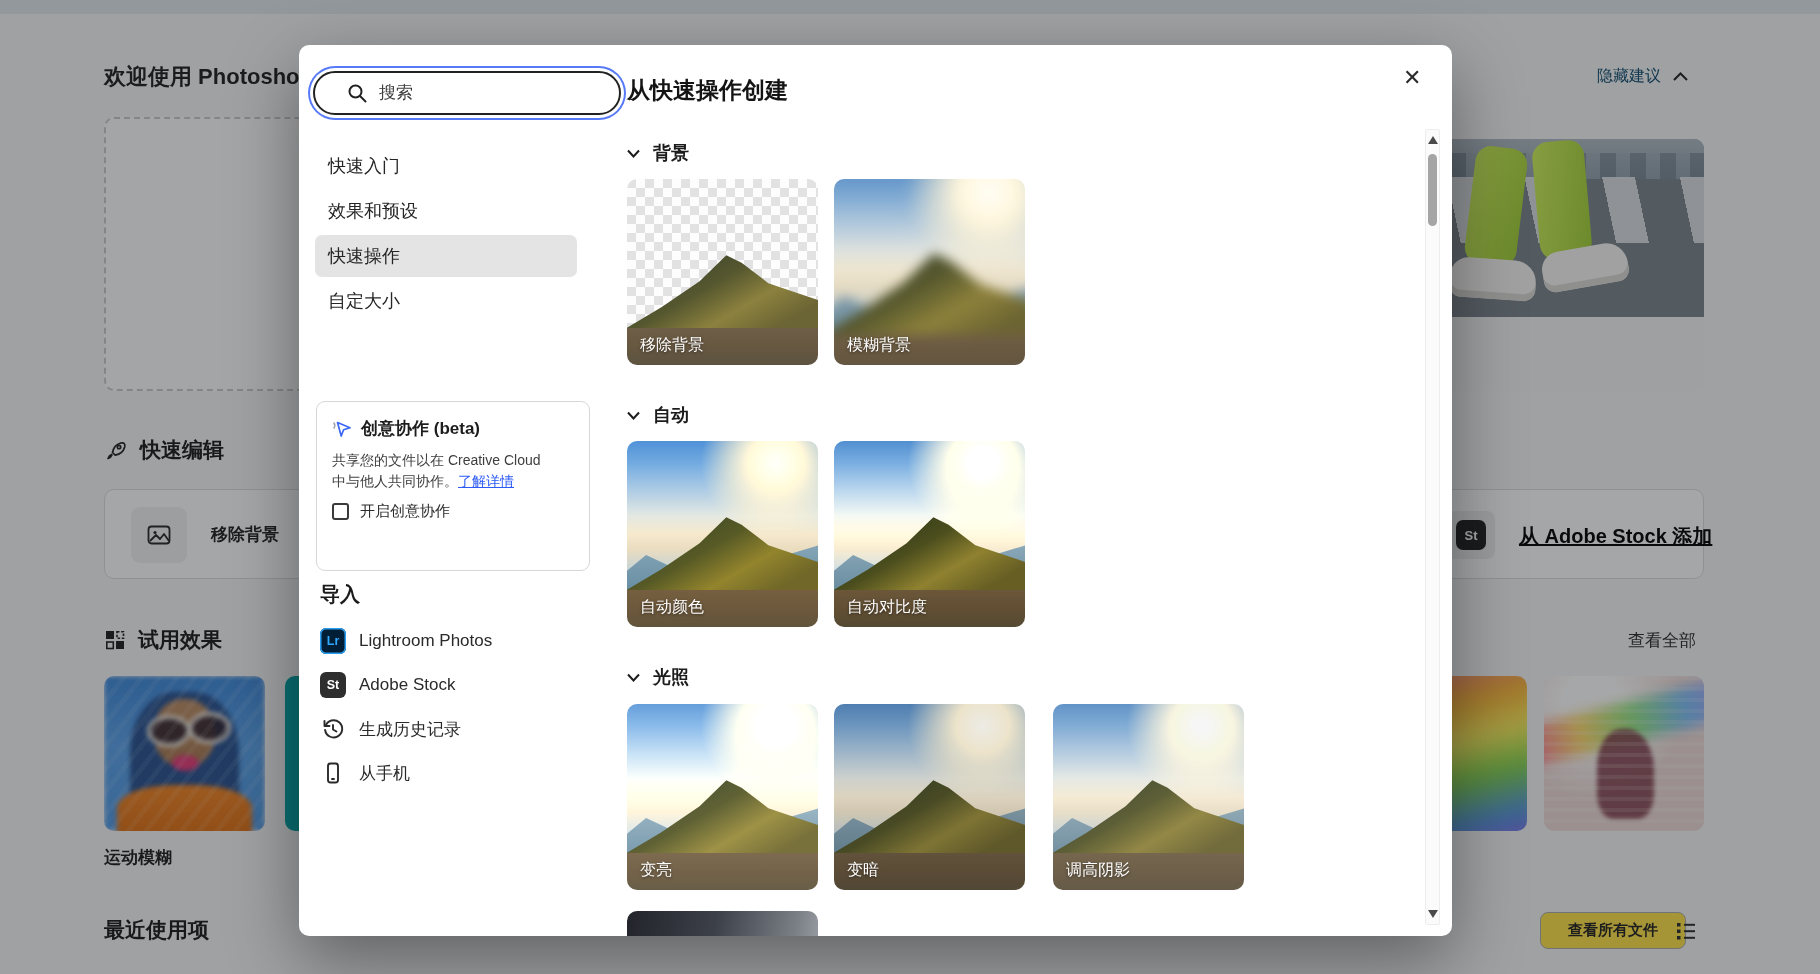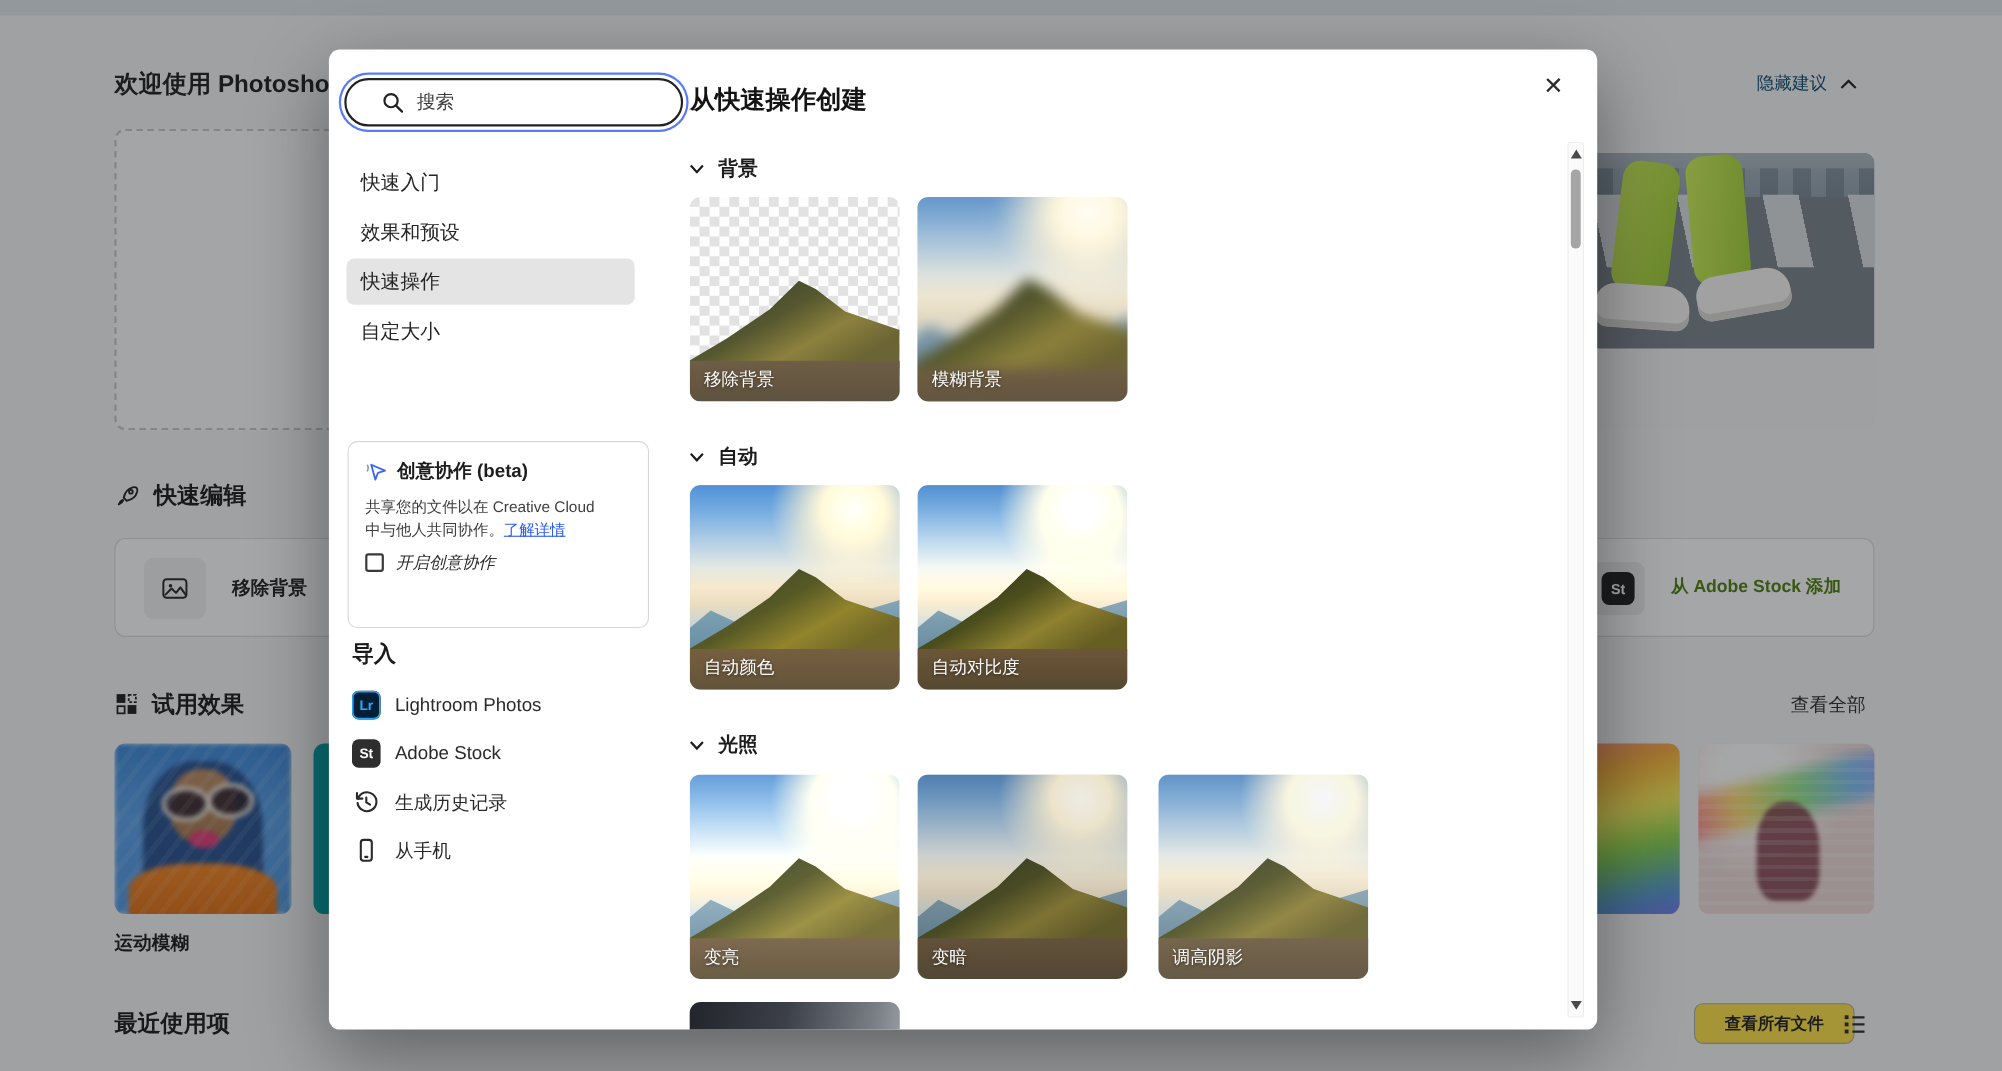--- a/index.html
+++ b/index.html
@@ -38,21 +38,21 @@
   .qe-card{top:489px;height:90px;background:#fbfcfc;border:1px solid #d8dadb;border-radius:10px;}
   .qe-card-l{left:104px;width:1000px;}
   .qe-card-r{left:1150px;width:554px;}
   .qe-iconbox{position:absolute;left:26px;top:17px;width:56px;height:56px;border-radius:9px;background:#edeff0;
     display:flex;align-items:center;justify-content:center;}
   .qe-label{position:absolute;left:106px;top:33px;font-size:17px;font-weight:600;color:#202020;white-space:nowrap;}
   .qe-iconbox-r{position:absolute;left:296px;top:21px;width:48px;height:48px;border-radius:8px;background:#ececec;
     display:flex;align-items:center;justify-content:center;}
   .st-badge{width:30px;height:30px;border-radius:7px;background:#1d1d1f;color:#fff;font-size:13px;font-weight:700;
     display:flex;align-items:center;justify-content:center;}
-  .qe-label-r{position:absolute;left:368px;top:33px;font-size:16px;font-weight:600;color:#4d7c0f;white-space:nowrap;}
+  .qe-label-r{position:absolute;left:368px;top:33px;font-size:20px;font-weight:600;color:#000000;white-space:nowrap;text-decoration:underline;}
 
   .fx-head{left:104px;top:626px;}
   .view-all{left:1628px;top:629px;font-size:17px;color:#2a2a2a;cursor:pointer;}
   .fx-tile{top:676px;height:155px;border-radius:10px;overflow:hidden;cursor:pointer;}
   .fx-woman-t{left:104px;width:161px;}
   .fx-teal{left:285px;width:80px;background:#00a2a5;}
   .fx-rainbow-t{left:1390px;width:137px;}
   .fx-glitch-t{left:1544px;width:160px;}
 
   .fxw{position:absolute;inset:0;filter:blur(2.5px);
@@ -100,21 +100,21 @@
 
   .nav{position:absolute;left:16px;top:100px;width:262px;}
   .nav-item{padding:9px 13px;margin-bottom:3px;font-size:18px;color:#252525;border-radius:7px;cursor:pointer;}
   .nav-item.sel{background:#e4e4e5;}
 
   .collab{position:absolute;left:17px;top:332px;width:274px;min-height:170px;border:1px solid #d7d7d8;border-radius:9px;
     padding:15px 15px 14px;margin-top:24px;}
   .collab-head{display:flex;align-items:center;gap:9px;font-size:17px;font-weight:700;color:#1d1d1d;}
   .collab-body{margin-top:10px;width:218px;font-size:14px;color:#3e3e3e;line-height:1.5;}
   .collab-link{color:#2c5bf6;text-decoration:underline;cursor:pointer;}
-  .collab-check{margin-top:10px;display:flex;align-items:center;gap:11px;font-size:15px;color:#2c2c2c;font-style:italic;}
+  .collab-check{margin-top:10px;display:flex;align-items:center;gap:11px;font-size:15px;color:#2c2c2c;}
   .checkbox{width:17px;height:17px;border:2px solid #3a3a3a;border-radius:3px;cursor:pointer;flex:0 0 auto;}
 
   .import-head{position:absolute;left:21px;top:536px;font-size:20px;font-weight:700;color:#1b1b1b;}
   .import-list{position:absolute;left:21px;top:574px;}
   .import-item{display:flex;align-items:center;gap:13px;height:44px;font-size:17px;color:#2a2a2a;cursor:pointer;}
   .badge{width:26px;height:26px;border-radius:6px;font-size:12.5px;font-weight:700;
     display:flex;align-items:center;justify-content:center;text-align:right;}
   .badge-lr{background:#001e36;color:#31a8ff;box-shadow:inset 0 0 0 1.5px #2aa0f2;}
   .badge-st{background:#2e2e2e;color:#fff;}
 

